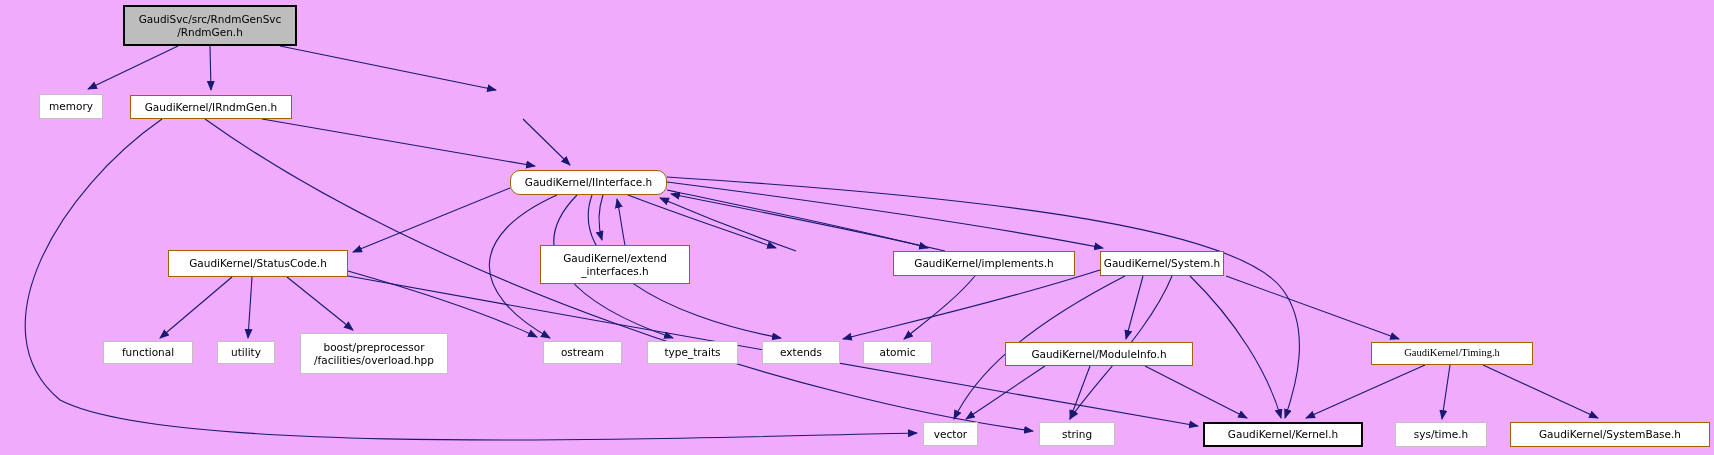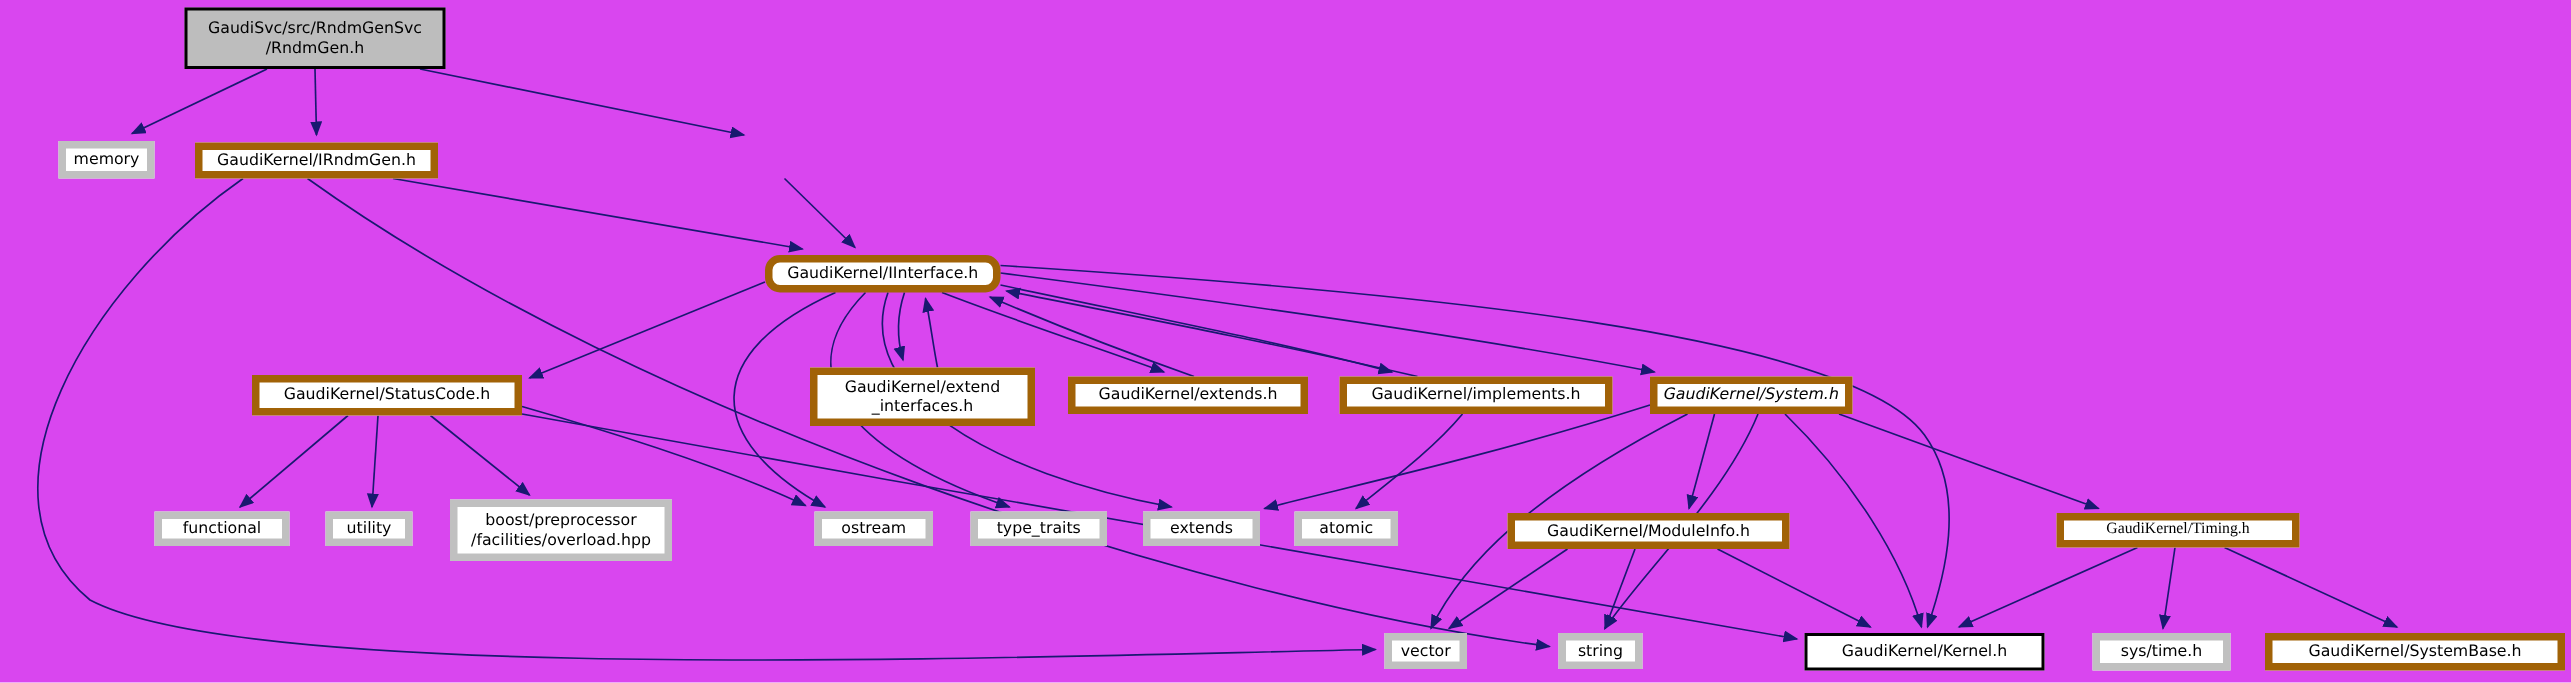--- a/index.html
+++ b/index.html
@@ -1,28 +1,28 @@
 <!DOCTYPE html>
 <html><head>
 <meta charset="utf-8">
 <style>
   html,body{margin:0;padding:0;background:#ffffff;}
   #canvas{
     position:relative;
     width:1714px;height:455px;
-    background:#d946ef;
+    background:#f0abfc;
     font-family:"DejaVu Sans","Liberation Sans",sans-serif;
     overflow:hidden;
   }
   #edges{position:absolute;left:0;top:0;width:1714px;height:455px;}
   .node{
     position:absolute;
     box-sizing:border-box;
     background:#ffffff;
-    border:5px solid #a16207;
+    border:1px solid #a16207;
     color:#000000;
     font-size:10.5px;
     line-height:1.22;
     display:flex;align-items:center;justify-content:center;
     text-align:center;
     white-space:pre-line;
     z-index:2;
   }
   .node.external{border-color:#c0c0c0;}
   .node.root{background:#bdbdbd;border:2px solid #000000;}
@@ -87,25 +87,24 @@
   <div class="node" style="left:130px;top:95px;width:162px;height:24px;text-align:center;">GaudiKernel/IRndmGen.h</div>
 
 
   <div class="node" style="left:510px;top:170px;width:157px;height:25px;border-radius:10px;">GaudiKernel/IInterface.h</div>
 
   <div class="node" style="left:168px;top:250px;width:180px;height:27px;">GaudiKernel/StatusCode.h</div>
 
   <div class="node" style="left:540px;top:245px;width:150px;height:39px;">GaudiKernel/extend
 _interfaces.h</div>
 
-  <div class="node" style="left:712px;top:251px;width:160px;height:25px;">GaudiKernel/extends.h</div>
 
   <div class="node" style="left:893px;top:251px;width:182px;height:25px;">GaudiKernel/implements.h</div>
 
-  <div class="node" style="left:1100px;top:251px;width:135px;height:25px;font-style:italic;">GaudiKernel/System.h</div>
+  <div class="node" style="left:1100px;top:251px;width:124px;height:25px;">GaudiKernel/System.h</div>
 
   <div class="node external" style="left:103px;top:341px;width:90px;height:23px;">functional</div>
 
   <div class="node external" style="left:217px;top:341px;width:58px;height:23px;">utility</div>
 
   <div class="node external" style="left:300px;top:333px;width:148px;height:41px;">boost/preprocessor
 /facilities/overload.hpp</div>
 
   <div class="node external" style="left:543px;top:341px;width:79px;height:23px;">ostream</div>
 
@@ -114,21 +113,21 @@
   <div class="node external" style="left:762px;top:341px;width:78px;height:23px;">extends</div>
 
   <div class="node external" style="left:863px;top:341px;width:69px;height:23px;">atomic</div>
 
   <div class="node" style="left:1005px;top:342px;width:188px;height:24px;">GaudiKernel/ModuleInfo.h</div>
 
   <div class="node" style="left:1371px;top:342px;width:162px;height:23px;font-family:Liberation Serif, serif;">GaudiKernel/Timing.h</div>
 
   <div class="node external" style="left:923px;top:422px;width:55px;height:24px;">vector</div>
 
-  <div class="node external" style="left:1039px;top:422px;width:56px;height:24px;">string</div>
+  <div class="node external" style="left:1039px;top:422px;width:76px;height:24px;">string</div>
 
   <div class="node bold" style="left:1203px;top:422px;width:160px;height:25px;">GaudiKernel/Kernel.h</div>
 
   <div class="node external" style="left:1395px;top:422px;width:92px;height:25px;">sys/time.h</div>
 
   <div class="node" style="left:1510px;top:422px;width:200px;height:25px;">GaudiKernel/SystemBase.h</div>
 
 </div>
 
 </body></html>

